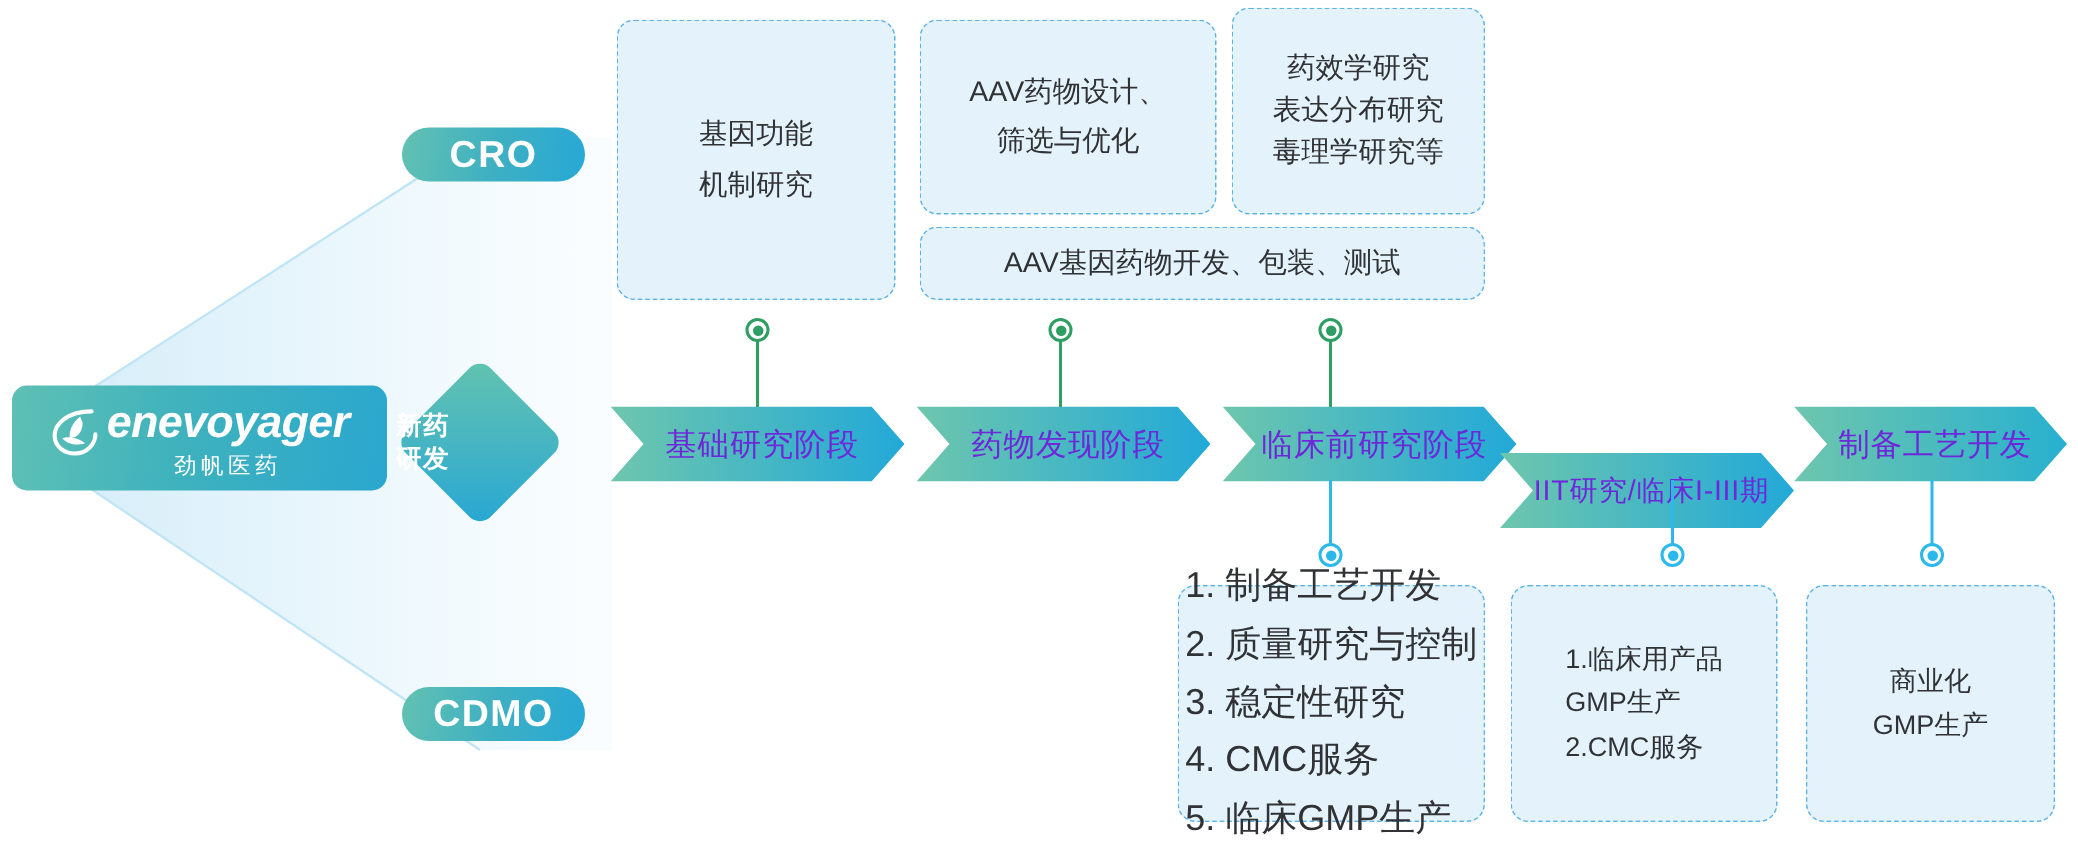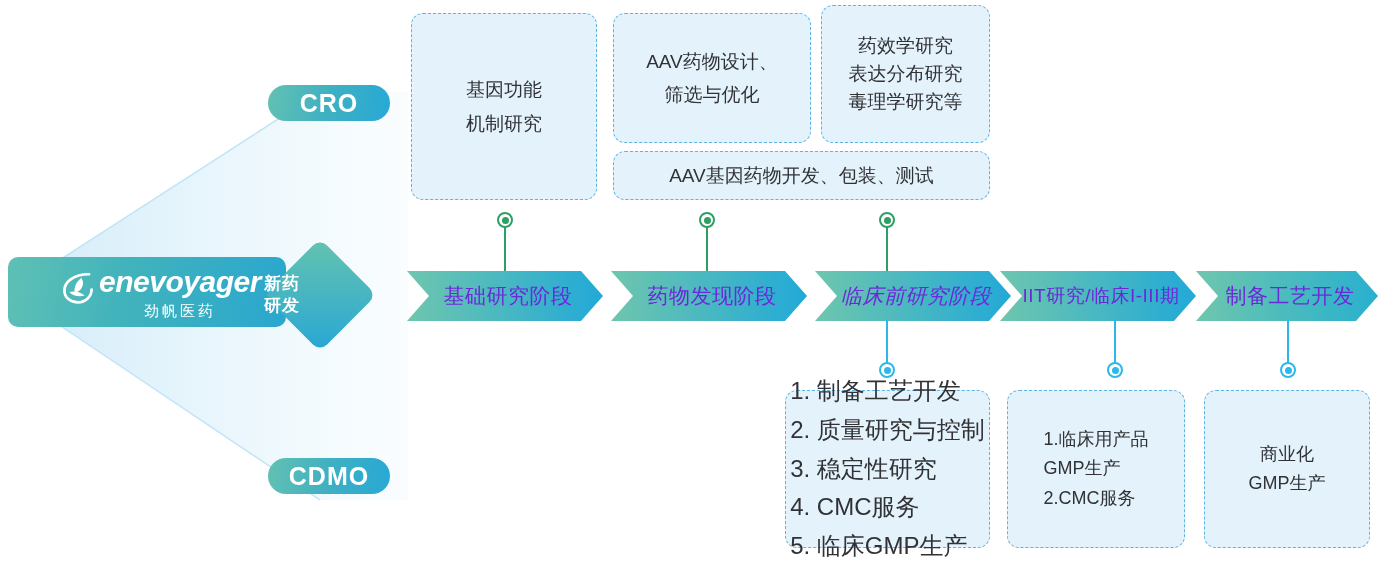--- a/index.html
+++ b/index.html
@@ -13,21 +13,21 @@
   #stage{position:absolute;left:0;top:0;width:1385px;height:569px;}
 
   
   #fan{position:absolute;left:0;top:0;width:1385px;height:569px;pointer-events:none;}
 
   
   .logo-box{
     position:absolute;left:8px;top:257px;width:250px;height:70px;
     border-radius:10px;
     background:linear-gradient(100deg,#5fc0b4 0%,#3fb2bd 45%,#2aa7cf 100%);
-    display:flex;align-items:center;justify-content:center;padding-left:28px;
+    display:flex;align-items:center;justify-content:center;
   }
   .logo-inner{display:flex;align-items:flex-start;gap:4px;}
   .logo-mark{width:34px;height:34px;margin-top:3px;}
   .logo-text{display:flex;flex-direction:column;align-items:flex-start;line-height:1;}
   .logo-word{
     color:#ffffff;font-style:italic;font-weight:700;font-size:30px;letter-spacing:-0.5px;
   }
   .logo-cn{
     color:#ffffff;font-size:15px;letter-spacing:3px;margin-top:6px;align-self:center;
   }
@@ -211,28 +211,28 @@
     <span class="lbl">基础研究阶段</span>
   </div>
 
   <div class="chev" style="left:611px;width:196px;">
     <svg class="bg" viewBox="0 0 196 50" preserveAspectRatio="none">
       <path d="M0 0 L174 0 L196 25 L174 50 L0 50 L22 25 Z" fill="url(#chv2)"></path>
     </svg>
     <span class="lbl">药物发现阶段</span>
   </div>
 
-  <div class="chev" style="left:815px;width:196px;font-style:italic;">
+  <div class="chev" style="left:815px;width:196px;">
     <svg class="bg" viewBox="0 0 196 50" preserveAspectRatio="none">
       <path d="M0 0 L174 0 L196 25 L174 50 L0 50 L22 25 Z" fill="url(#chv3)"></path>
     </svg>
     <span class="lbl">临床前研究阶段</span>
   </div>
 
-  <div class="chev" style="left:1000px;width:196px;">
+  <div class="chev" style="left:1000px;width:196px;margin-top:31px;">
     <svg class="bg" viewBox="0 0 196 50" preserveAspectRatio="none">
       <path d="M0 0 L174 0 L196 25 L174 50 L0 50 L22 25 Z" fill="url(#chv4)"></path>
     </svg>
     <span class="lbl" style="font-size:19px;">IIT研究/临床I-III期</span>
   </div>
 
   <div class="chev" style="left:1196px;width:182px;">
     <svg class="bg" viewBox="0 0 182 50" preserveAspectRatio="none">
       <path d="M0 0 L160 0 L182 25 L160 50 L0 50 L22 25 Z" fill="url(#chv5)"></path>
     </svg>

